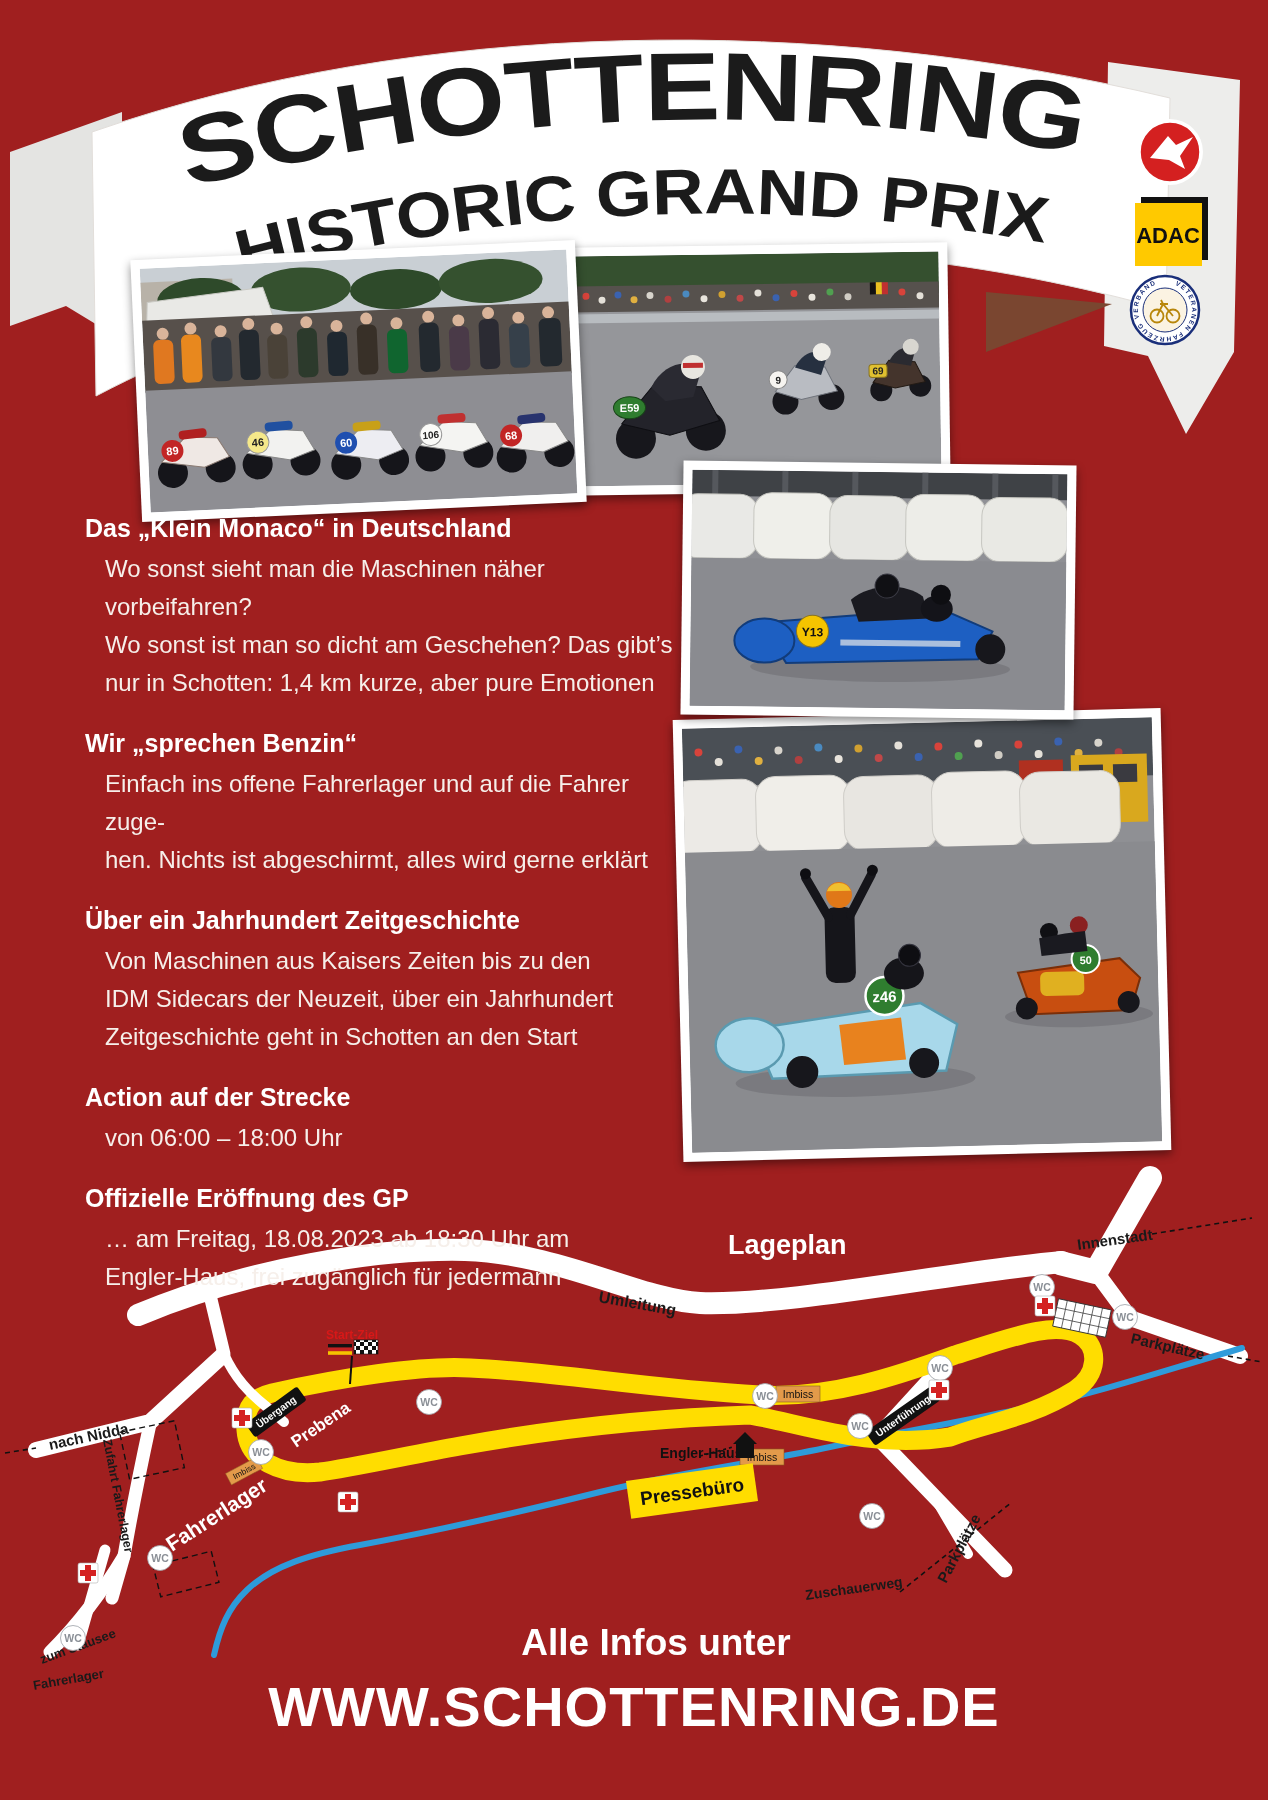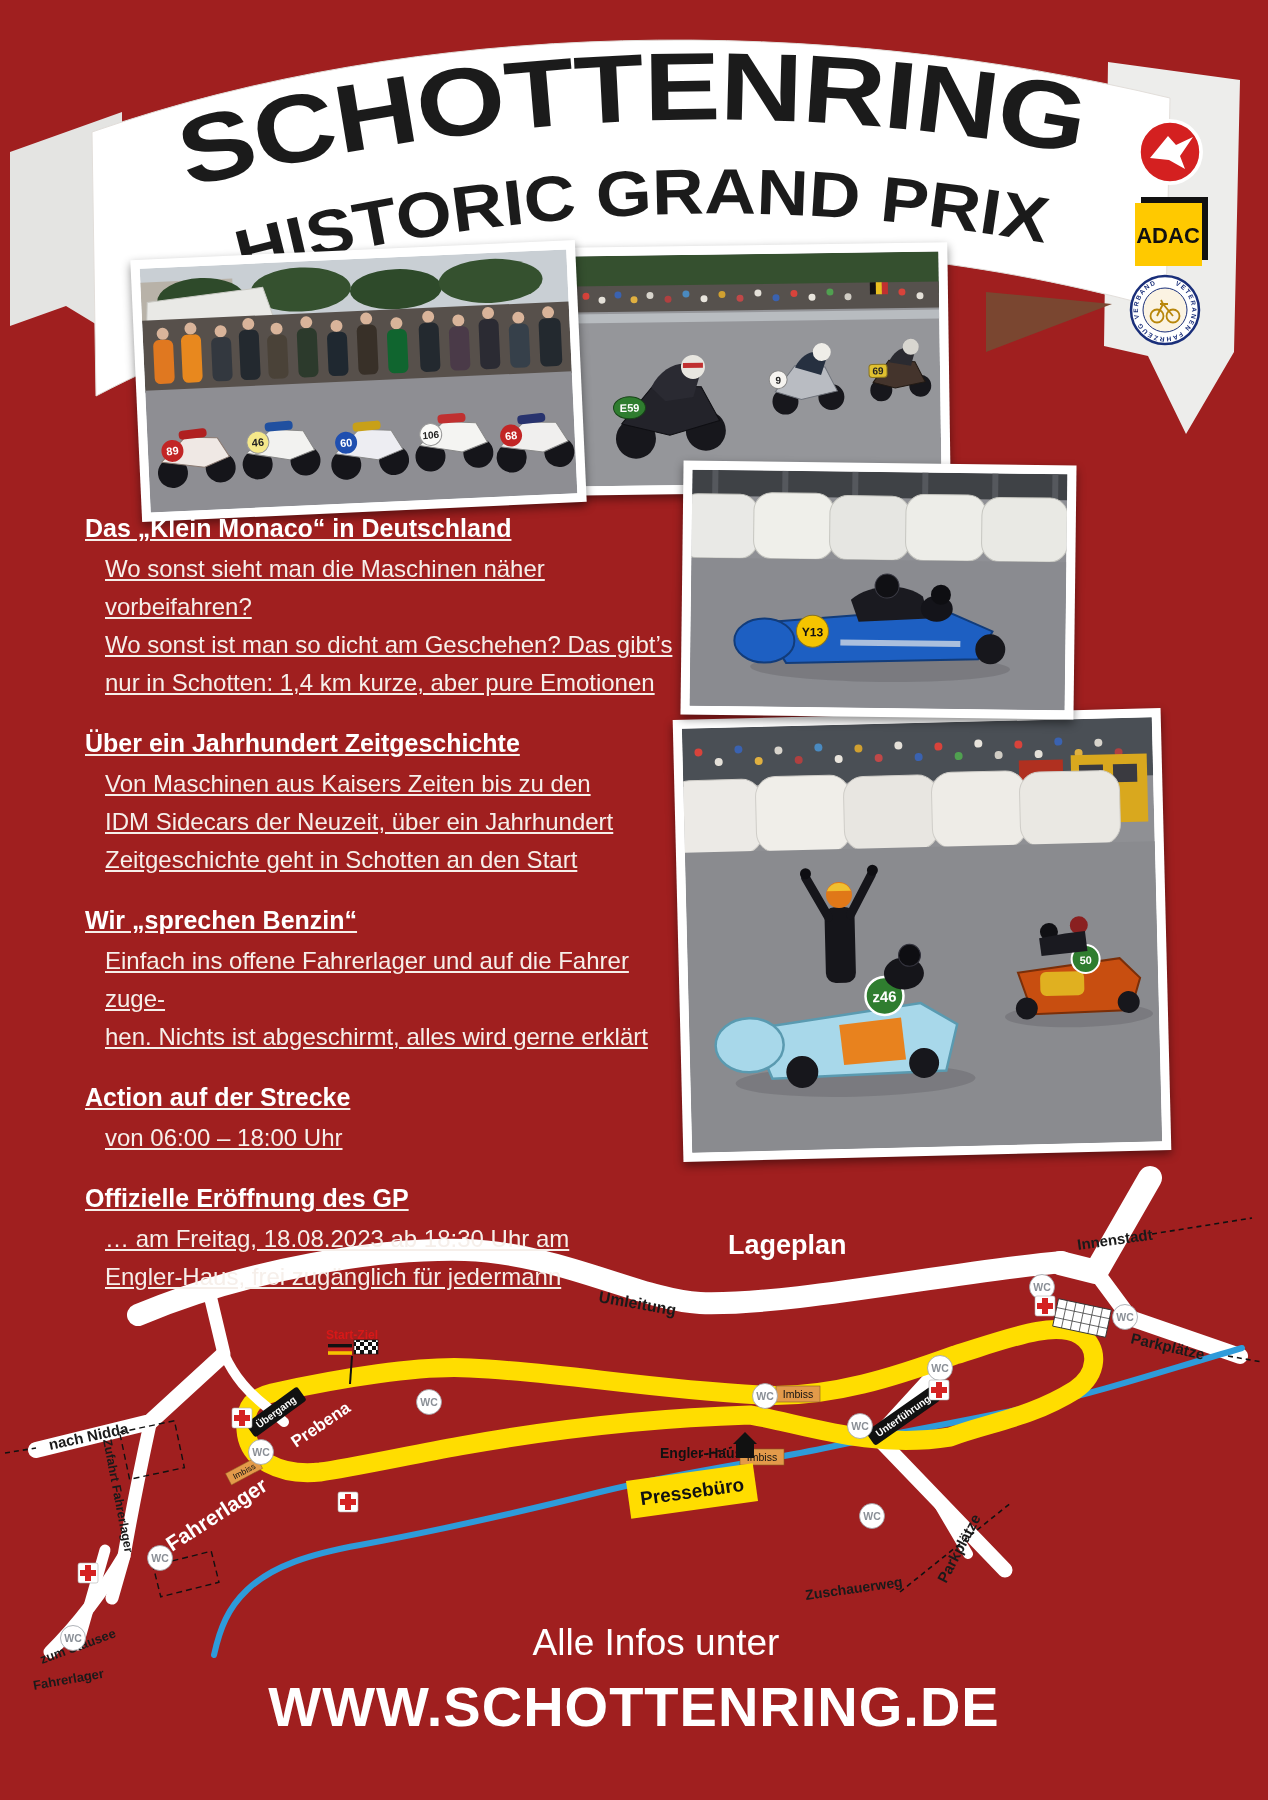--- a/index.html
+++ b/index.html
@@ -12,28 +12,28 @@
   
   .photo{
     position:absolute;background:#fff;padding:9px;
     box-shadow:0 4px 10px rgba(0,0,0,.45);
   }
   .photo svg{display:block;}
   
   .info{
     position:absolute;left:85px;top:512px;width:590px;color:#F6EFEA;z-index:6;
   }
-  .info .sec{margin-bottom:25px;text-decoration:underline;}
+  .info .sec{margin-bottom:25px;}
   .info h3{
     margin:0 0 5px 0;font-size:25px;line-height:33px;font-weight:700;color:#fff;
   }
   .info .line{font-size:24px;line-height:38px;font-weight:400;margin-left:20px;}
   
   .footer{position:absolute;left:0;top:1622px;width:1268px;text-align:center;color:#fff;z-index:7;}
-  .footer .f1{font-size:37px;font-weight:400;margin-left:44px;}
+  .footer .f1{font-size:37px;font-weight:700;margin-left:44px;}
   .footer .f2{font-size:56px;font-weight:700;letter-spacing:1px;margin-top:10px;}
   .z1{z-index:1}.z2{z-index:2}
 </style>
 </head>
 <body>
 
 <svg class="abs z2" style="left:0;top:0" width="1268" height="680" viewBox="0 0 1268 680">
   <defs>
     <path id="arc1" d="M 150 198 Q 640 62 1118 162"></path>
     <path id="arc2" d="M 205 286 Q 640 162 1082 250"></path>
@@ -373,29 +373,29 @@
 </div>
 
 <div class="info">
   <div class="sec">
     <h3>Das „Klein Monaco“ in Deutschland</h3>
     <div class="line">Wo sonst sieht man die Maschinen näher vorbeifahren?</div>
     <div class="line">Wo sonst ist man so dicht am Geschehen? Das gibt’s</div>
     <div class="line">nur in Schotten: 1,4 km kurze, aber pure Emotionen</div>
   </div>
   <div class="sec">
+    <h3>Wir „sprechen Benzin“</h3>
+    <div class="line">Einfach ins offene Fahrerlager und auf die Fahrer zuge-</div>
+    <div class="line">hen. Nichts ist abgeschirmt, alles wird gerne erklärt</div>
+  </div>
+  <div class="sec">
     <h3>Über ein Jahrhundert Zeitgeschichte</h3>
     <div class="line">Von Maschinen aus Kaisers Zeiten bis zu den</div>
     <div class="line">IDM Sidecars der Neuzeit, über ein Jahrhundert</div>
     <div class="line">Zeitgeschichte geht in Schotten an den Start</div>
-  </div>
-  <div class="sec">
-    <h3>Wir „sprechen Benzin“</h3>
-    <div class="line">Einfach ins offene Fahrerlager und auf die Fahrer zuge-</div>
-    <div class="line">hen. Nichts ist abgeschirmt, alles wird gerne erklärt</div>
   </div>
   <div class="sec">
     <h3>Action auf der Strecke</h3>
     <div class="line">von 06:00 – 18:00 Uhr</div>
   </div>
   <div class="sec">
     <h3>Offizielle Eröffnung des GP</h3>
     <div class="line">… am Freitag, 18.08.2023 ab 18:30 Uhr am</div>
     <div class="line">Engler-Haus, frei zugänglich für jedermann</div>
   </div>

